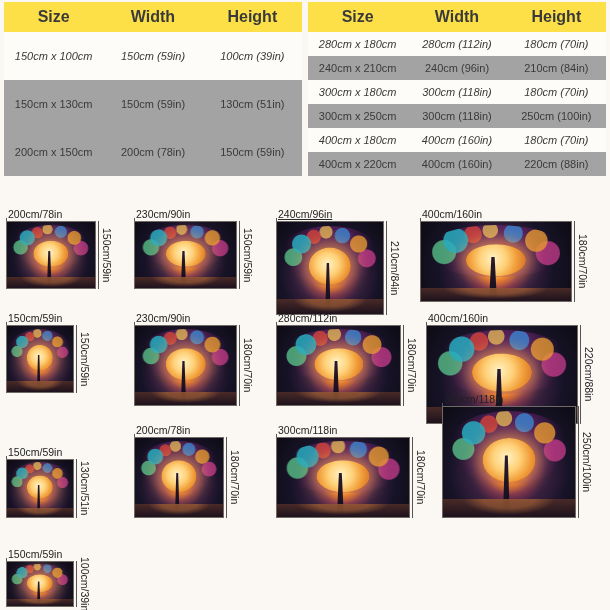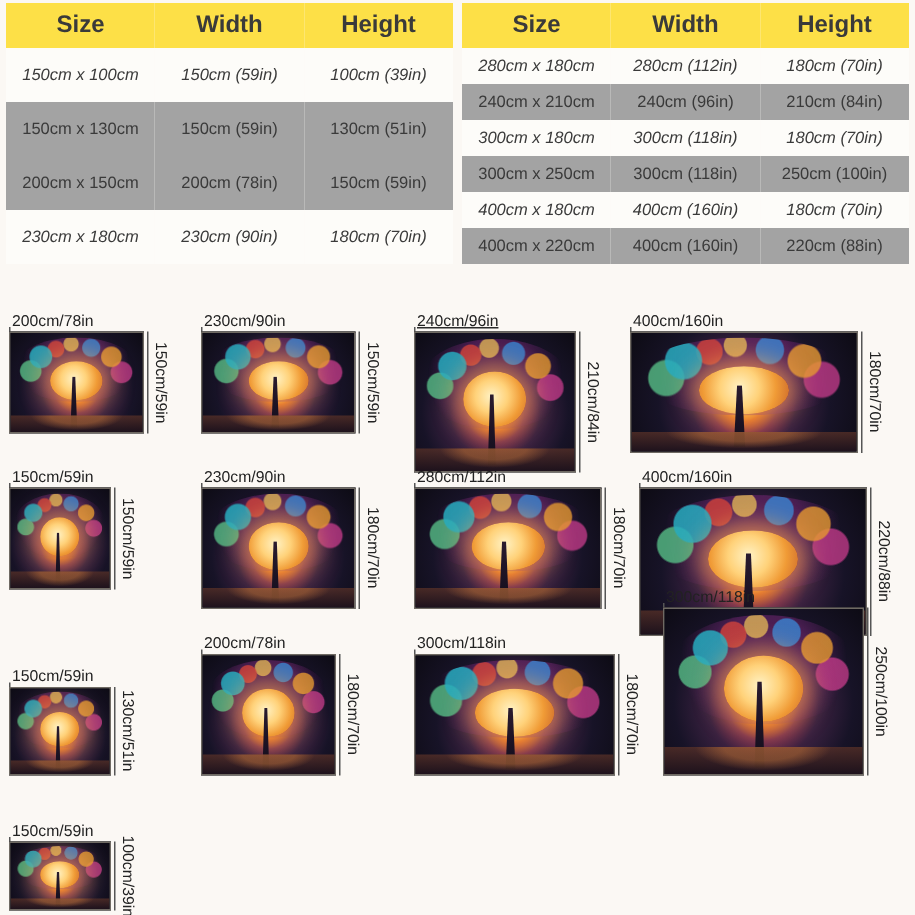--- a/index.html
+++ b/index.html
@@ -183,25 +183,20 @@
       <tr class="even">
         <td>150cm x 130cm</td>
         <td>150cm (59in)</td>
         <td>130cm (51in)</td>
       </tr>
       <tr class="even">
         <td>200cm x 150cm</td>
         <td>200cm (78in)</td>
         <td>150cm (59in)</td>
       </tr>
-      <tr class="odd">
-        <td>230cm x 180cm</td>
-        <td>230cm (90in)</td>
-        <td>180cm (70in)</td>
-      </tr>
     </tbody>
   </table>
 
   <table>
     <thead>
       <tr>
         <th>Size</th>
         <th>Width</th>
         <th>Height</th>
       </tr>

